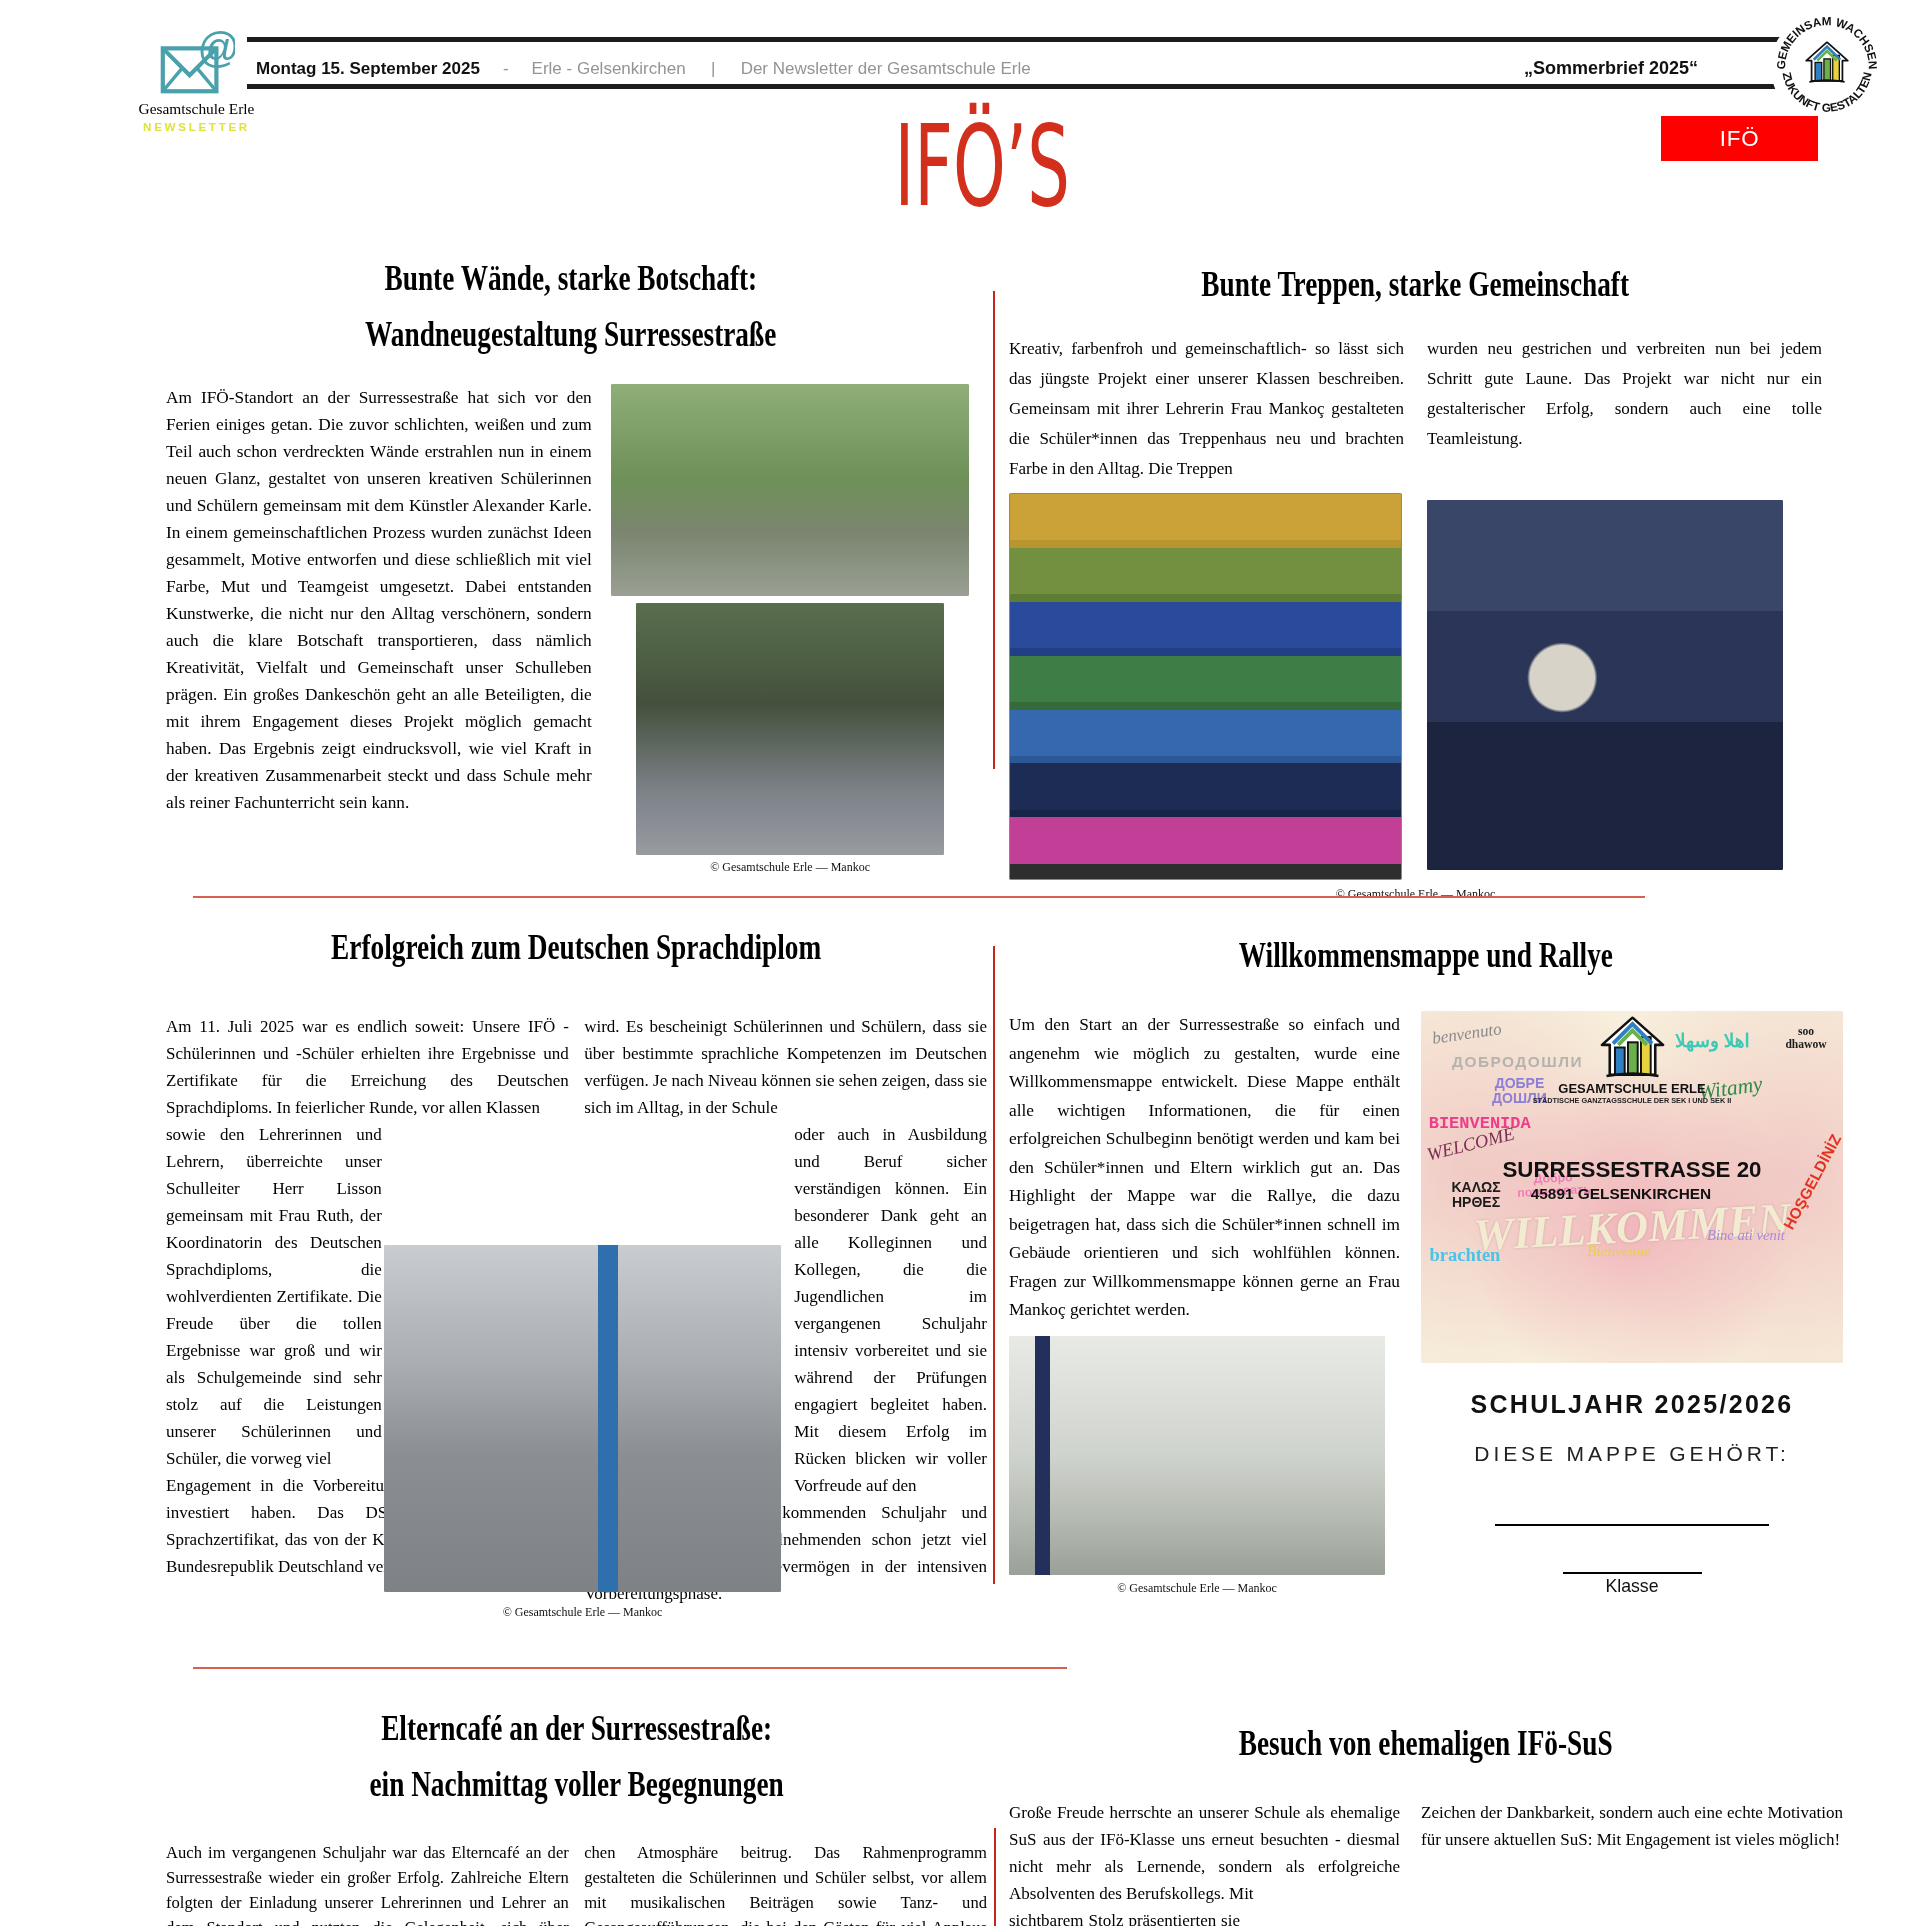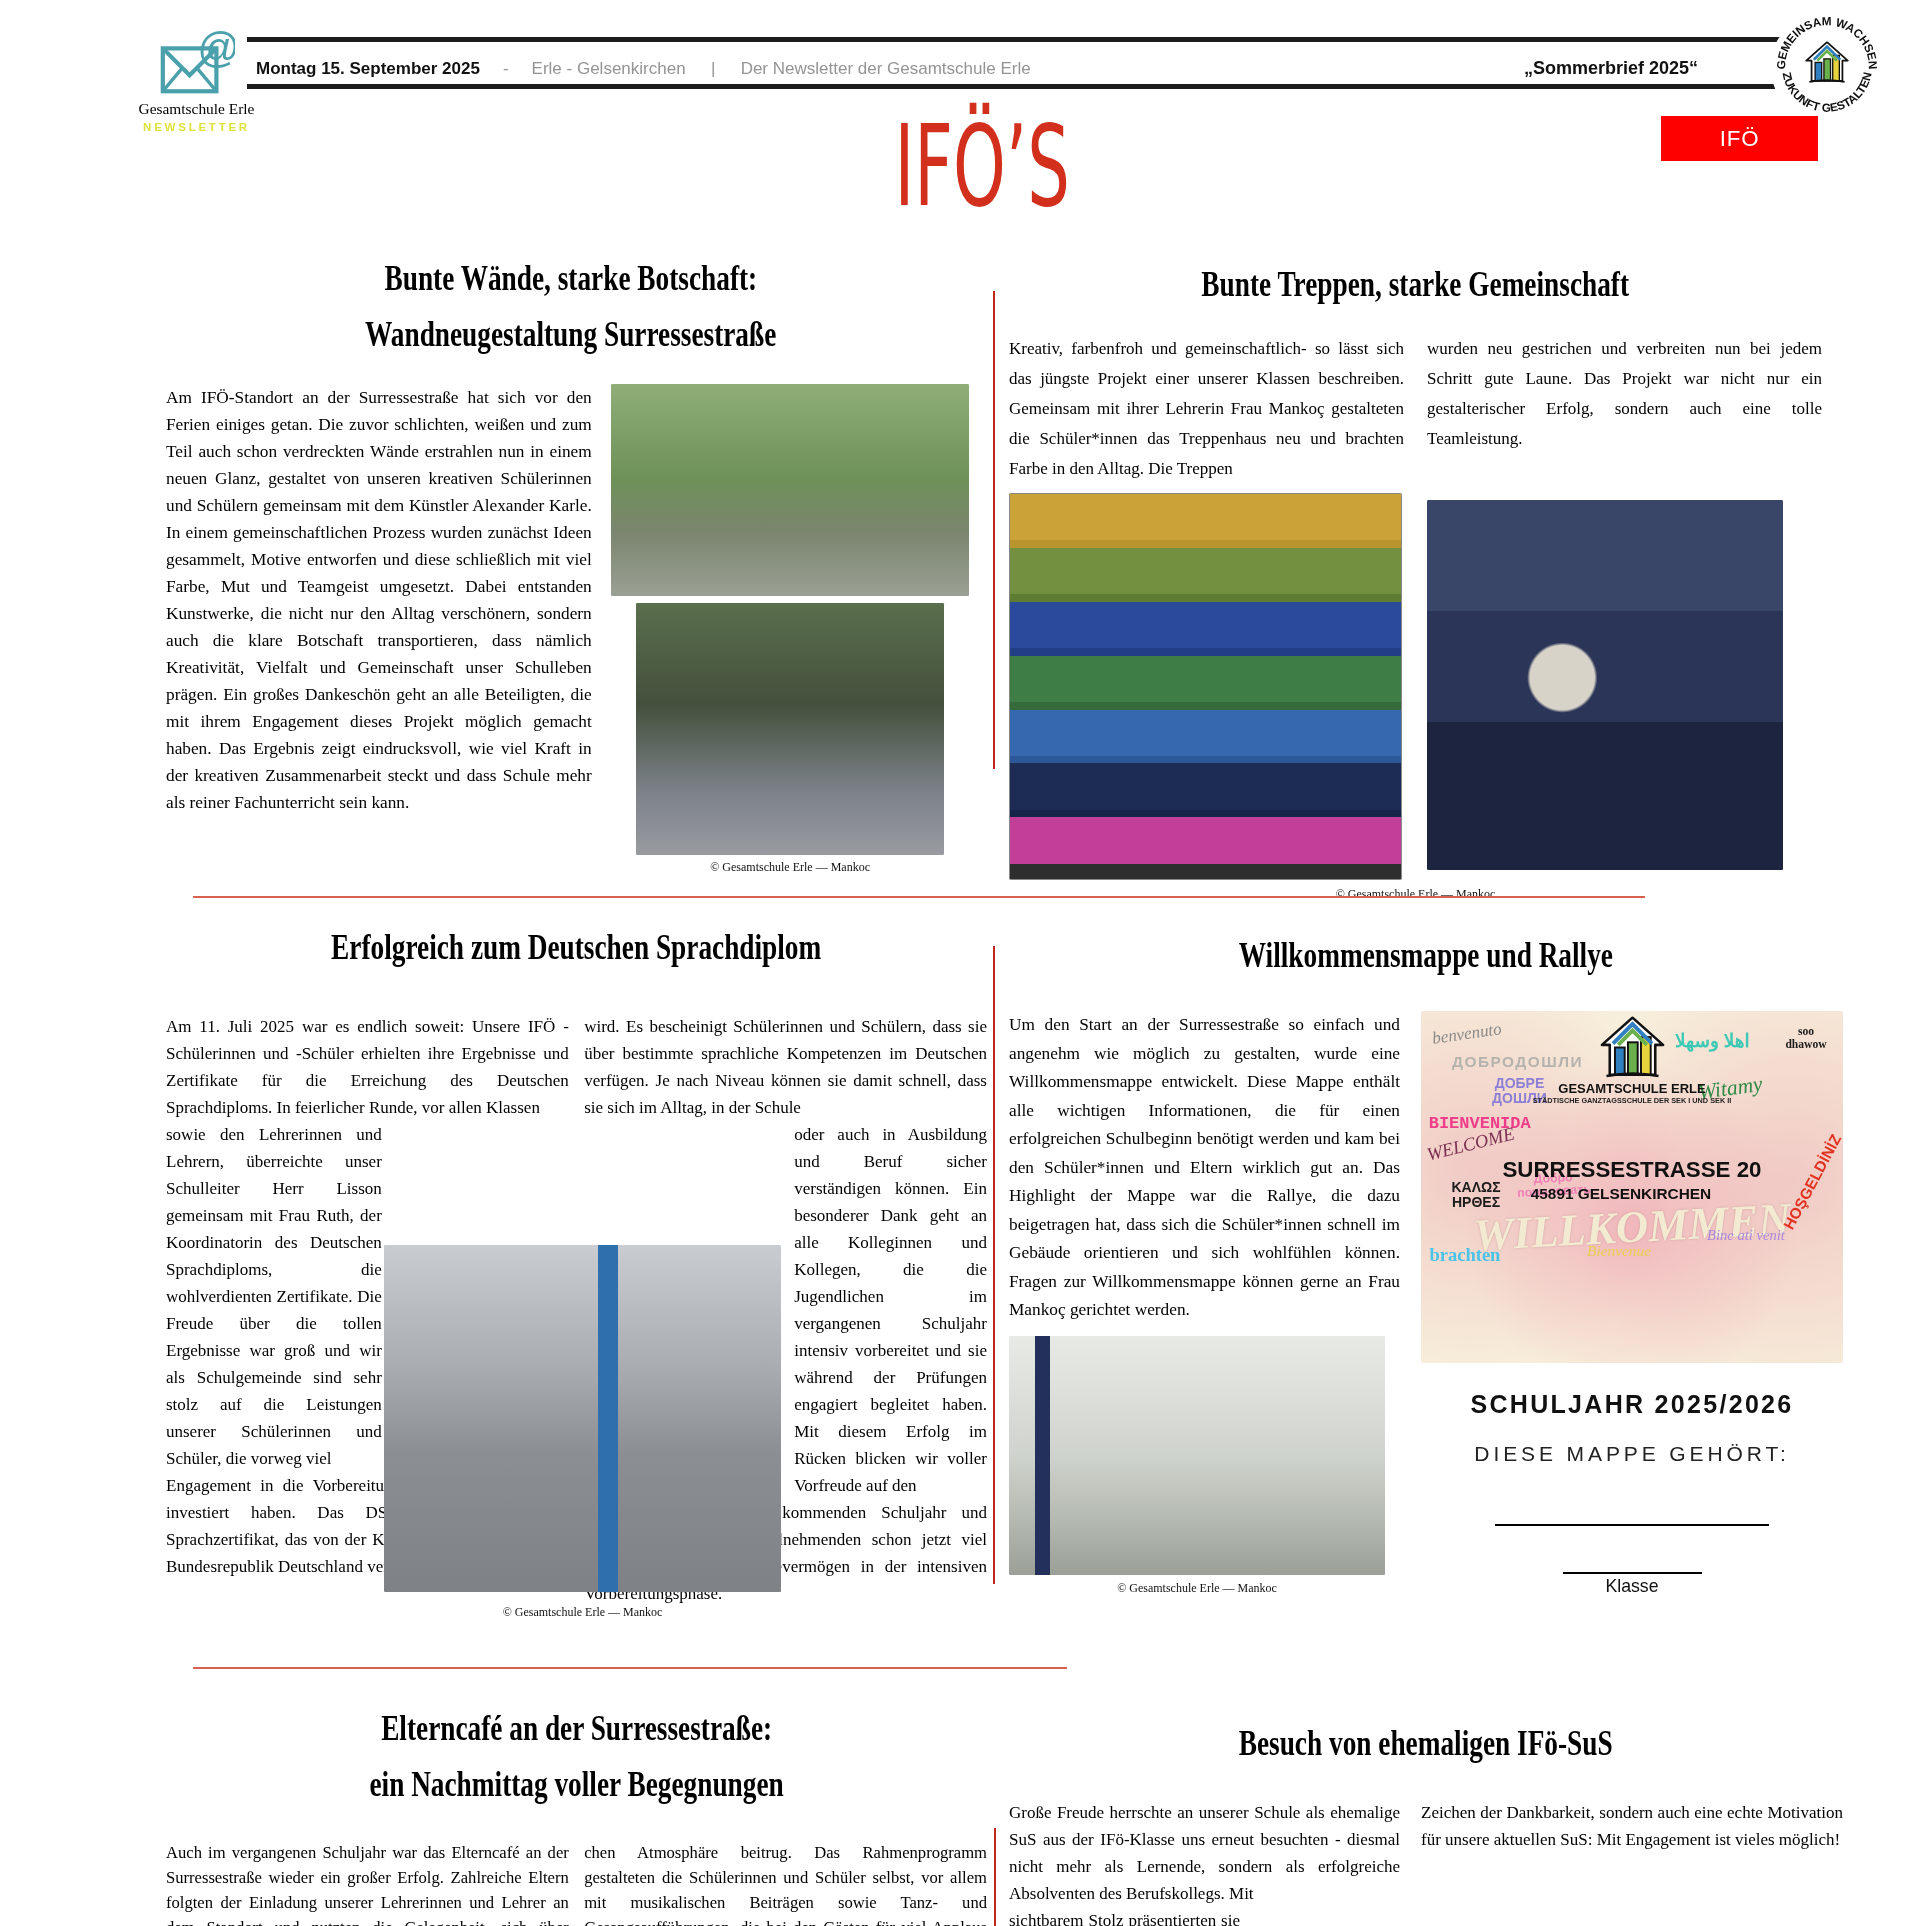--- a/index.html
+++ b/index.html
@@ -231,21 +231,21 @@
 
   <div class="art" style="left:166px;top:920px;width:821px;">
     <div class="hl"><span>Erfolgreich zum Deutschen Sprachdiplom</span></div>
     <div class="a3-cols bt" style="font-size:17px;">
       <div class="a3-col">
         <p>Am 11. Juli 2025 war es endlich soweit: Unsere IFÖ -Schülerinnen und -Schüler erhielten ihre Ergebnisse und Zertifikate für die Erreichung des Deutschen Sprachdiploms. In feierlicher Runde, vor allen Klassen</p>
         <p class="a3-p2l">sowie den Lehrerinnen und Lehrern, überreichte unser Schulleiter Herr Lisson gemeinsam mit Frau Ruth, der Koordinatorin des Deutschen Sprachdiploms, die wohlverdienten Zertifikate. Die Freude über die tollen Ergebnisse war groß und wir als Schulgemeinde sind sehr stolz auf die Leistungen unserer Schülerinnen und Schüler, die vorweg viel</p>
         <p>Engagement in die Vorbereitung auf das Sprachdiplom investiert haben. Das DSD ist ein offizielles Sprachzertifikat, das von der Kultusministerkonferenz der Bundesrepublik Deutschland vergeben</p>
       </div>
       <div class="a3-col">
-        <p>wird. Es bescheinigt Schülerinnen und Schülern, dass sie über bestimmte sprachliche Kompetenzen im Deutschen verfügen. Je nach Niveau können sie damit schnell, dass sie sich im Alltag, in der Schule</p>
+        <p>wird. Es bescheinigt Schülerinnen und Schülern, dass sie über bestimmte sprachliche Kompetenzen im Deutschen verfügen. Je nach Niveau können sie sehen zeigen, dass sie sich im Alltag, in der Schule</p>
         <p class="a3-p2r">oder auch in Ausbildung und Beruf sicher verständigen können. Ein besonderer Dank geht an alle Kolleginnen und Kollegen, die die Jugendlichen im vergangenen Schuljahr intensiv vorbereitet und sie während der Prüfungen engagiert begleitet haben. Mit diesem Erfolg im Rücken blicken wir voller Vorfreude auf den</p>
         <p>nächsten Durchgang im kommenden Schuljahr und wünschen allen neuen Teilnehmenden schon jetzt viel Motivation und Durchhaltevermögen in der intensiven Vorbereitungsphase.</p>
       </div>
       <div class="photo ph-dsd"></div>
       <div class="cap a3-cap">© Gesamtschule Erle — Mankoc</div>
     </div>
   </div>
 
   <div class="art" style="left:1009px;top:928px;width:834px;">
     <div class="hl"><span>Willkommensmappe und Rallye</span></div>

